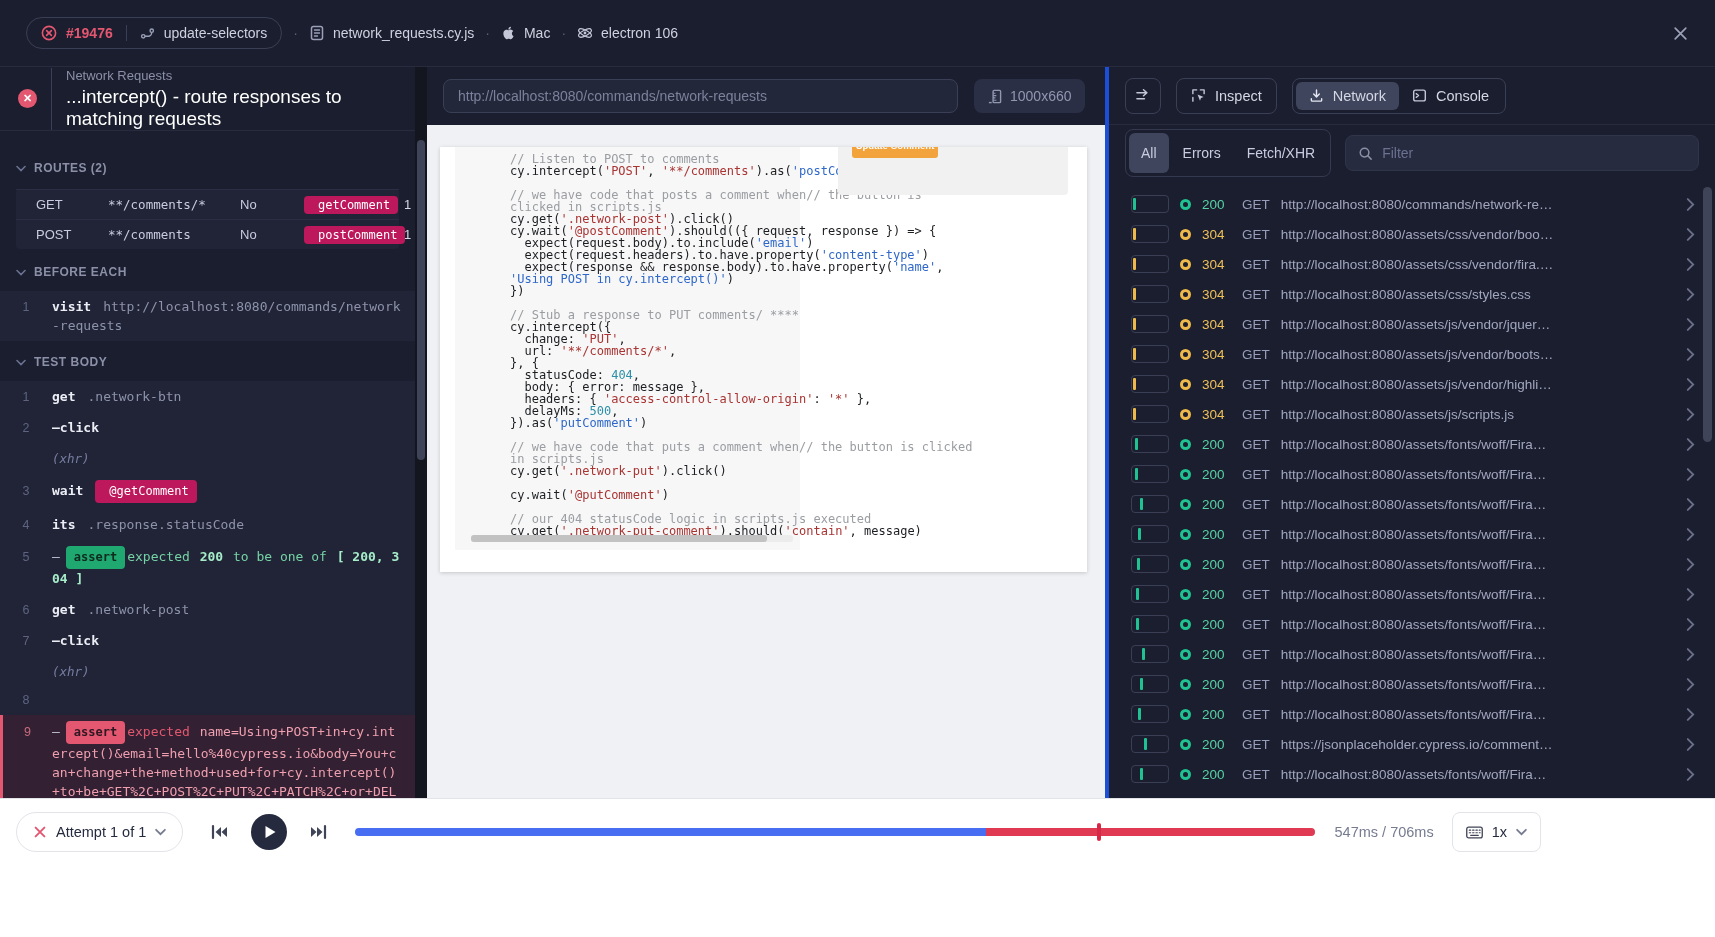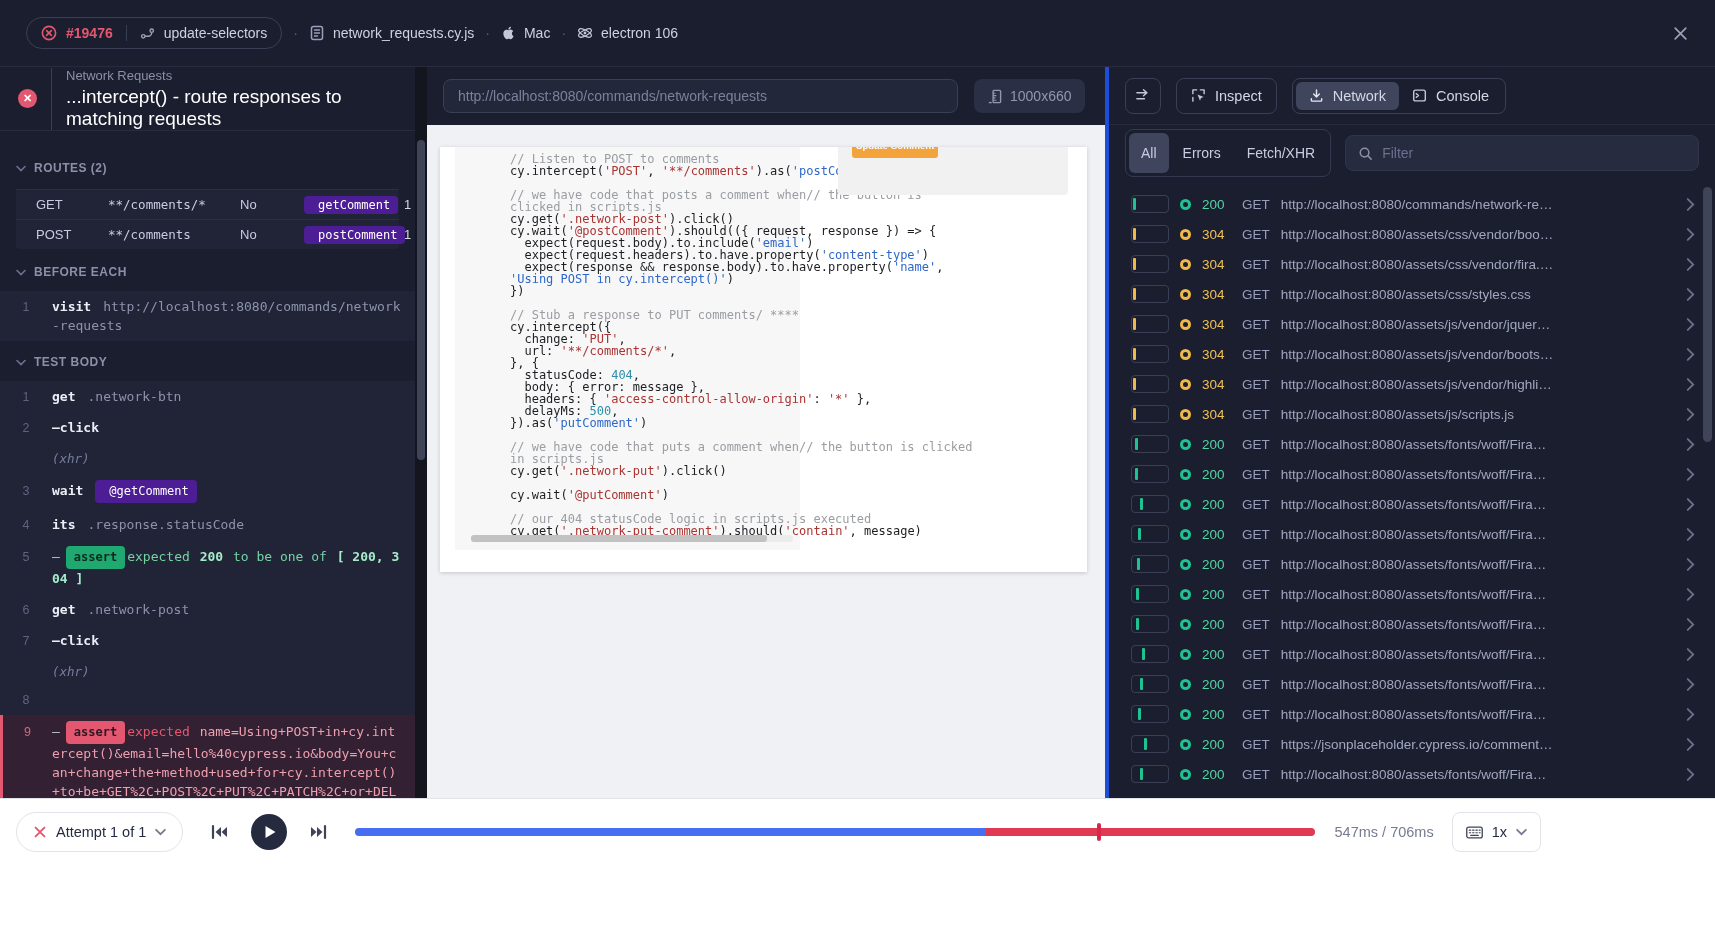--- a/index.html
+++ b/index.html
@@ -34,21 +34,21 @@
   .left-scroll { flex:1; overflow:hidden; padding-top:16px; }
   .section-label { display:flex; align-items:center; gap:8px; color:#8b90a8; font-size:12px; font-weight:700; letter-spacing:.5px; padding:6px 16px; margin-top:8px; cursor:pointer; }
   .routes-table { margin:8px 16px 10px 16px; background:#212437; border-radius:4px; font-size:13px; }
   .rt-row { display:grid; grid-template-columns:72px 132px 64px 100px 1fr; padding:0 0 0 20px; height:30px; align-items:center; border-top:1px solid #2b2f45; }
   .rt-row.head { border-top:none; height:28px; color:#8b90a8; }
   .rt-cell.num { text-align:right; padding-right:18px; }
   .rt-method { color:#c9cce0; }
   .rt-matcher { color:#c9cce0; font-family:"DejaVu Sans Mono",monospace; font-size:12.5px; }
   .rt-stub { color:#c9cce0; }
   .badge { font-family:"DejaVu Sans Mono",monospace; font-size:12px; padding:2px 8px; border-radius:4px; display:inline-block; }
-  .badge.purple { background:#4c1d95; color:#fff;padding-left:14px; }
+  .badge.purple { background:#be185d; color:#fff;padding-left:14px; }
   .badge.passed { background:#1fa971; color:#0f2a1e; font-weight:700; }
   .badge.failed { background:#e45770; color:#2d1722; font-weight:700; }
   .cmd-block { background:#212437; margin:6px 0 2px 0; }
   .cmd-row { display:flex; padding:6px 14px 6px 0; min-height:28px; align-items:baseline; }
   .cmd-num { width:52px; flex:none; text-align:center; color:#5e6480; font-size:12.5px; }
   .cmd-content { flex:1; font-family:"DejaVu Sans Mono",monospace; font-size:13px; line-height:19px; word-break:break-all; }
   .cmd-name { color:#eceef6; font-weight:700; margin-right:12px; }
   .cmd-arg { color:#8d93ab; }
   .cmd-note { color:#777da0; font-style:italic; font-size:12.5px; }
   .cmd-dash { color:#c9cce0; margin-right:6px; }

